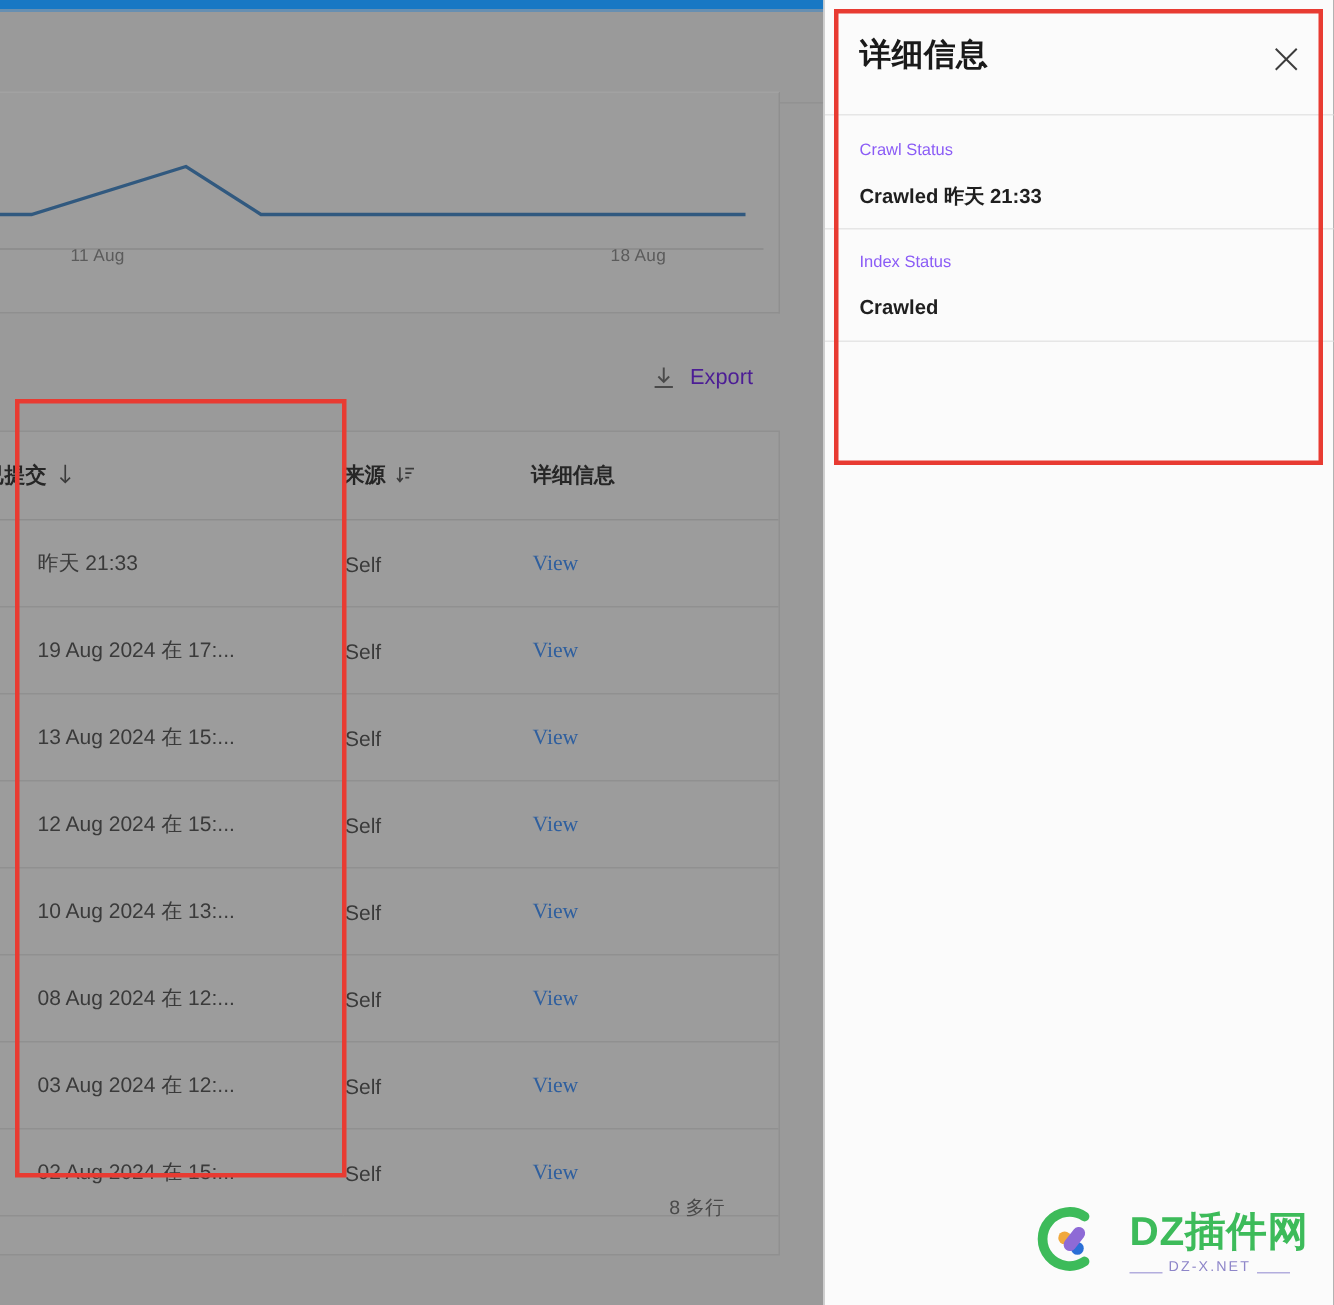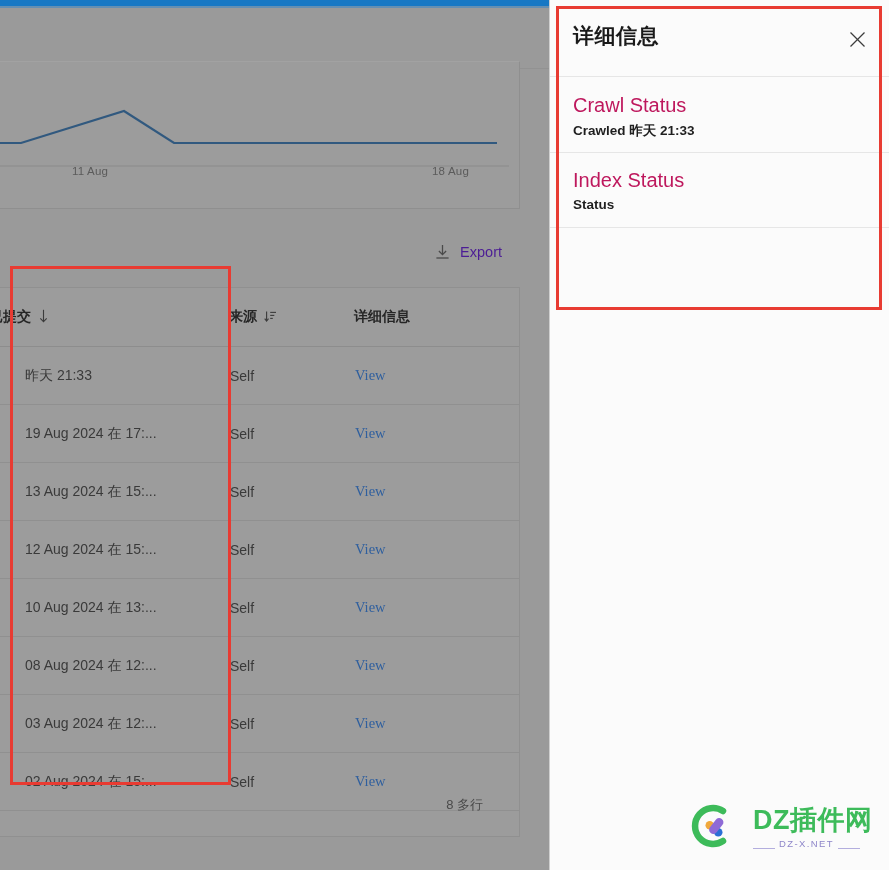--- a/index.html
+++ b/index.html
@@ -32,21 +32,20 @@
     position:absolute;left:-12px;top:61px;width:532px;height:148px;
     background:#9c9c9c;
     border:1px solid #8f8f8f;
     border-top-color:#a2a2a2;
     box-sizing:border-box;
   }
   #chart-svg{position:absolute;left:0;top:0;width:532px;height:148px;}
   .chart-tick{
     position:absolute;font-size:11.5px;color:#5b5b5b;letter-spacing:.2px;
     white-space:nowrap;
-    margin-left:25px;
   }
   #tick-0{left:47px;top:165px;}
   #tick-1{left:407px;top:165px;}
 
   
   #region-divider{
     position:absolute;left:0;top:68px;width:549px;height:1px;
     background:#8e8e8e;opacity:.6;
   }
 
@@ -131,21 +130,21 @@
   .detail-row{
     position:absolute;left:0;width:340px;
     border-bottom:1px solid #e6e6e6;
     box-sizing:border-box;
   }
   #detail-row-0{top:77px;height:76px;}
   #detail-row-1{top:152px;height:76px;}
   #detail-row-2{top:229px;height:76px;}
   .detail-label{
     position:absolute;left:23px;top:17px;
-    font-size:20px;color:#be185d;font-weight:400;white-space:nowrap;
+    font-size:11px;color:#8b5cf6;font-weight:400;white-space:nowrap;
   }
   .detail-value{
     position:absolute;left:23px;top:45px;
     font-size:13.5px;color:#1f1f1f;font-weight:700;white-space:nowrap;
   }
 
   
   #detail-highlight-rect{
     position:absolute;left:556px;top:6px;width:326px;height:304px;
     border:3px solid #e83b32;
@@ -297,21 +296,21 @@
       </svg>
     </div>
   </div>
 
   <div class="detail-row" id="detail-row-0">
     <div class="detail-label">Crawl Status</div>
     <div class="detail-value">Crawled 昨天 21:33</div>
   </div>
   <div class="detail-row" id="detail-row-1">
     <div class="detail-label">Index Status</div>
-    <div class="detail-value">Status</div>
+    <div class="detail-value">Crawled</div>
   </div>
 </div>
 
 <div id="detail-highlight-rect"></div>
 
 <div id="watermark">
   <span>
     <svg width="46" height="46" viewBox="0 0 46 46" aria-hidden="true">
       <path d="M33 8 A18 18 0 1 0 33 38" stroke="#3dbb5a" stroke-width="6.5" fill="none" stroke-linecap="round"></path>
       <rect x="15.5" y="18" width="8.5" height="8.5" rx="4.25" fill="#f0a83c"></rect>

